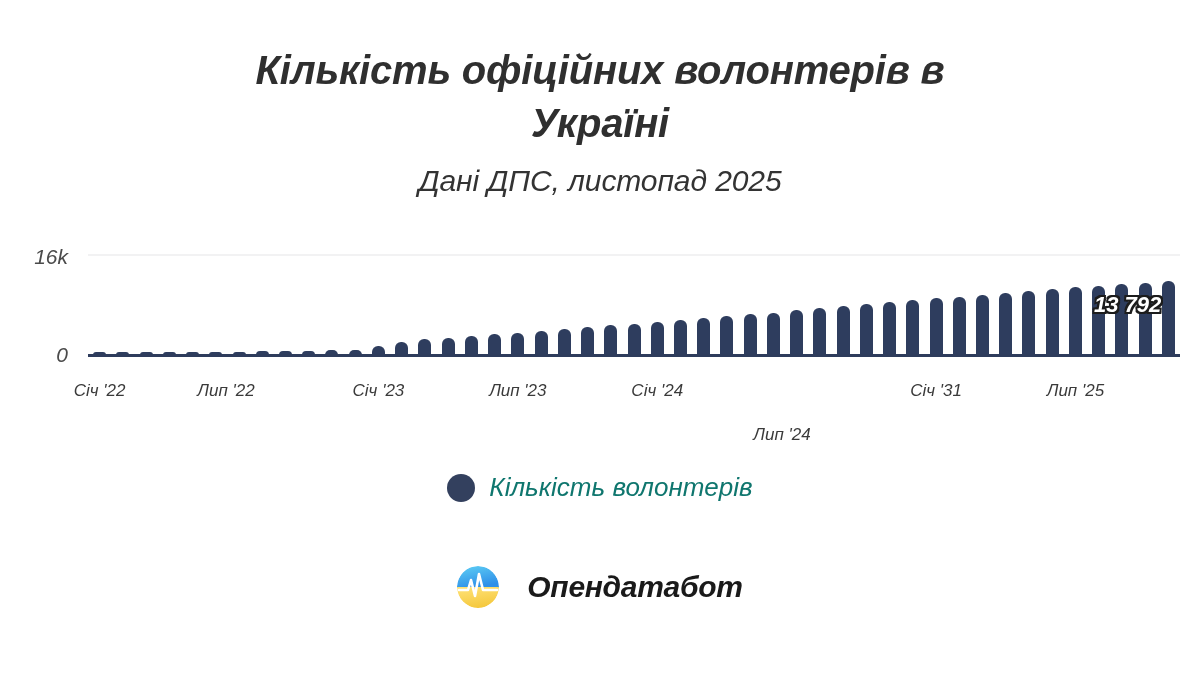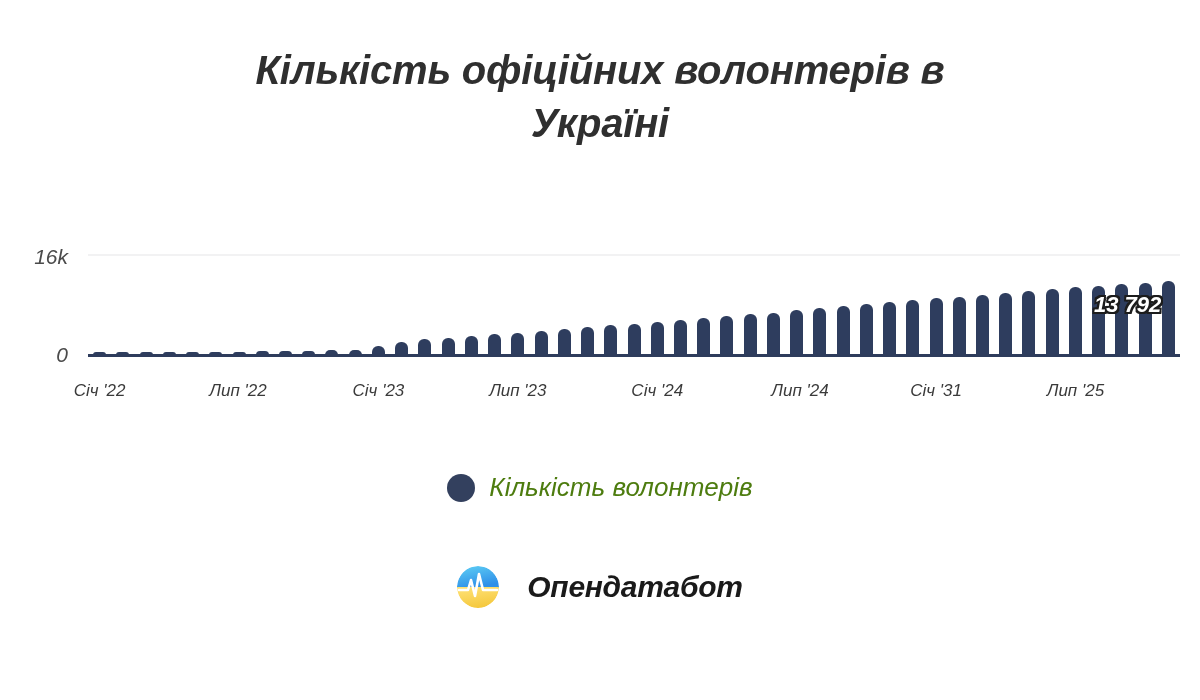--- a/index.html
+++ b/index.html
@@ -124,21 +124,21 @@
     gap: 14px;
   }
   .legend-swatch {
     width: 28px; height: 28px;
     border-radius: 50%;
     background: #33405e;
     flex: none;
   }
   .legend-text {
     font-size: 26px;
-    color: #4d7c0f;
+    color: #0f766e;
   }
 
   
   .brand {
     position: absolute;
     top: 566px; left: 0; width: 1200px;
     display: flex; align-items: center; justify-content: center;
     gap: 28px;
   }
   .brand-logo {
@@ -163,20 +163,21 @@
     color: #a8a8ab;
   }
 </style>
 </head>
 <body>
 
 <div id="page">
 
   <div class="title-block">
     <div class="chart-title">Кількість офіційних волонтерів в Україні</div>
+    <div class="chart-subtitle">Дані ДПС, листопад 2025</div>
   </div>
 
   <div class="plot-wrap">
 
     <div class="ytick-label ytick-top">16k</div>
     <div class="ytick-label ytick-zero">0</div>
 
     <div class="gridline gridline-top"></div>
 
     <div class="bars" id="bars-container">
@@ -228,25 +229,25 @@
         <div class="bar" title="Жов '25: 11600" style="height: 72.5px; left: 1050.65px; width: 13px; background: rgb(46, 61, 94);"></div>
         <div class="bar" title="Лис '25: 11792" style="height: 73.7px; left: 1073.88px; width: 13px; background: rgb(46, 61, 94);"></div>
       </div>
 
     <div class="baseline"></div>
 
     <div class="value-label">13 792</div>
 
     <div class="xaxis" id="xaxis-container">
         <div class="xtick" style="left: 11.62px;">Січ '22</div>
-        <div class="xtick" style="left: 150px;">Лип '22</div>
+        <div class="xtick" style="left: 138px;">Лип '22</div>
         <div class="xtick" style="left: 290.43px; text-align: right;">Січ '23</div>
         <div class="xtick" style="left: 429.83px;">Лип '23</div>
         <div class="xtick" style="left: 569.23px;">Січ '24</div>
-        <div class="xtick" style="left: 712px;">Лип '24</div>
+        <div class="xtick" style="left: 694px; margin-top: 44px;">Лип '24</div>
         <div class="xtick" style="left: 848.04px;">Січ '31</div>
         <div class="xtick" style="left: 987.45px;">Лип '25</div>
       </div>
   </div>
 
   <div class="legend">
     <span class="legend-swatch"></span>
     <span class="legend-text">Кількість волонтерів</span>
   </div>
 

